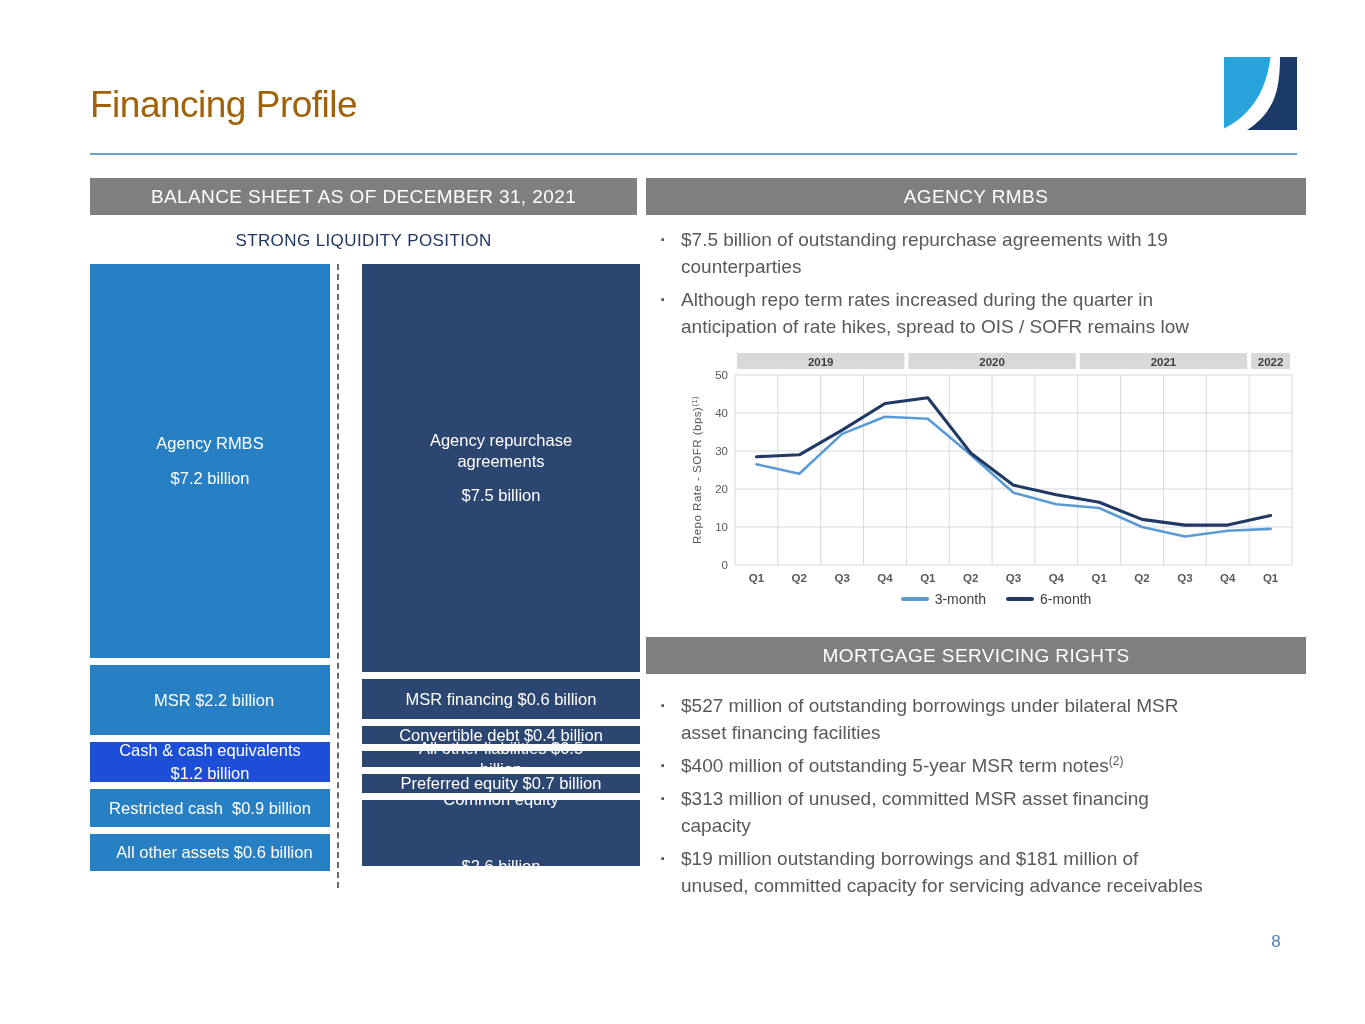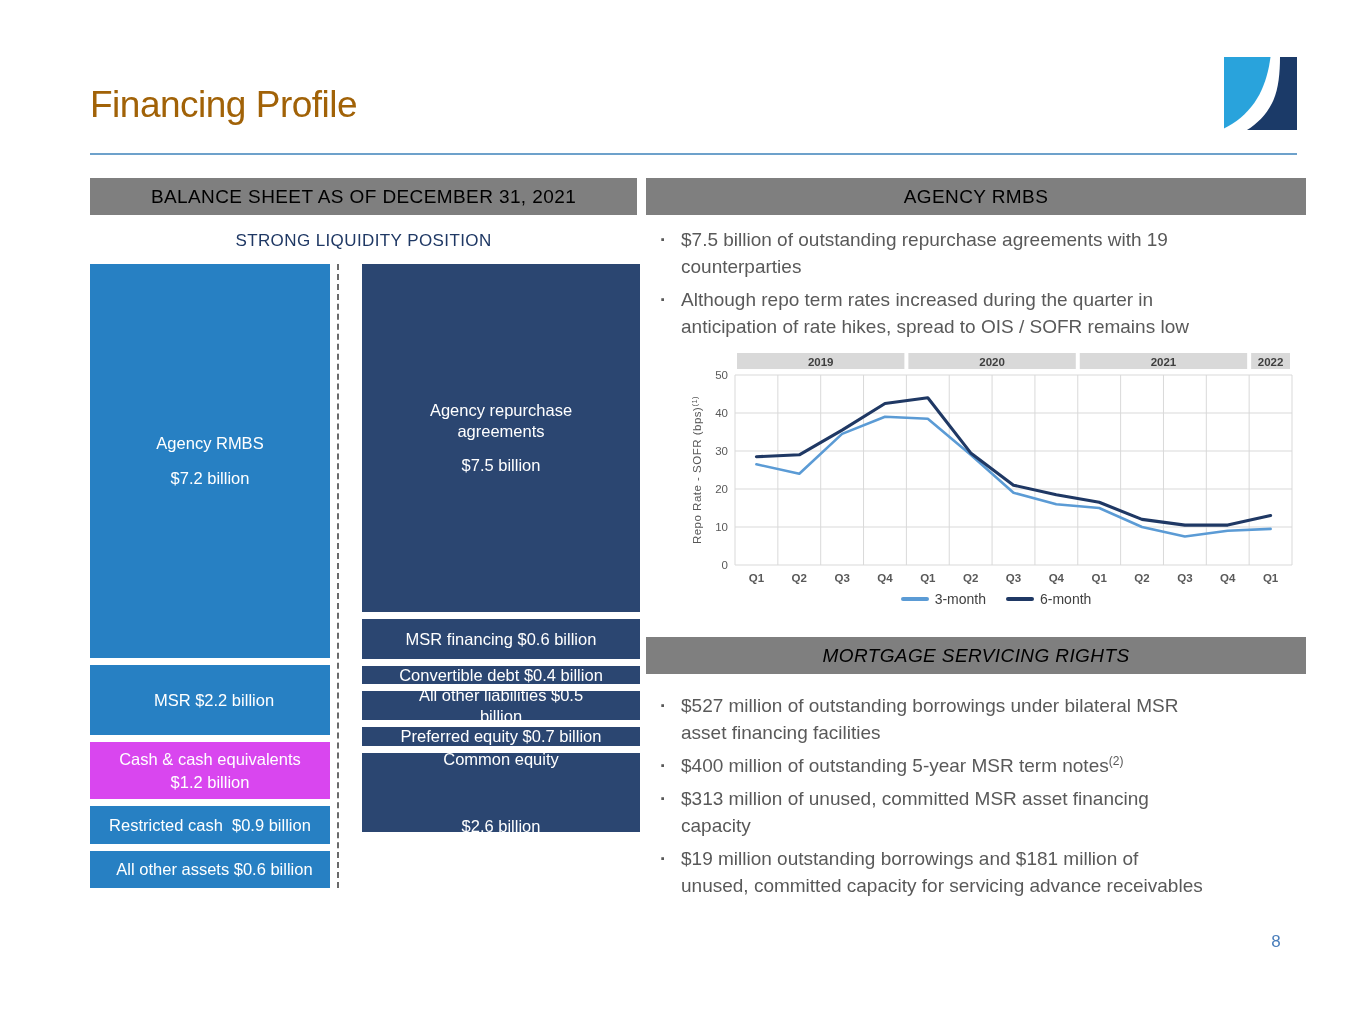--- a/index.html
+++ b/index.html
@@ -10,27 +10,27 @@
   
   .page-title{
     position:absolute;left:90px;top:84px;margin:0;
     font-size:37px;font-weight:400;letter-spacing:-0.5px;color:#a16207;
   }
   .title-rule{position:absolute;left:90px;top:153px;width:1207px;height:2px;background:#6DA1CB;}
   .logo{position:absolute;left:1224px;top:57px;width:73px;height:73px;}
 
   
   .hdr{
-    position:absolute;height:37px;background:#7F7F7F;color:#000000;
+    position:absolute;height:37px;background:#7F7F7F;color:#ffffff;
     display:flex;align-items:center;justify-content:center;
     font-size:19px;letter-spacing:0.4px;font-weight:400;
   }
   .hdr-left{left:90px;top:178px;width:547px;}
   .hdr-right{left:646px;top:178px;width:660px;}
-  .hdr-msr{left:646px;top:637px;width:660px;font-style:italic;}
+  .hdr-msr{left:646px;top:637px;width:660px;}
 
   .bs-subtitle{
     position:absolute;left:90px;top:231px;width:547px;text-align:center;
     font-size:17px;letter-spacing:0.4px;color:#1F3864;font-weight:400;
   }
 
   
   .col{position:absolute;top:264px;display:flex;flex-direction:column;gap:7px;}
   .assets{left:90px;width:240px;}
   .liabilities{left:362px;width:278px;}
@@ -86,50 +86,50 @@
   <div class="bs-subtitle">STRONG LIQUIDITY POSITION</div>
 
   <div class="col assets" id="assets-col">
       <div class="bs-box" style="height: 394px; background: rgb(39, 128, 195);">
         <div class="lbl">Agency RMBS</div>
         <div class="val spaced">$7.2 billion</div>
       </div>
       <div class="bs-box" style="height: 70px; background: rgb(39, 128, 195); padding-left: 8px;">
         <div class="lbl">MSR $2.2 billion</div>
       </div>
-      <div class="bs-box" style="height: 57px; background: #d946ef;">
+      <div class="bs-box" style="height: 40px; background: #1d4ed8;">
         <div class="lbl">Cash &amp; cash equivalents</div>
         <div class="val">$1.2 billion</div>
       </div>
       <div class="bs-box" style="height: 38px; background: rgb(39, 128, 195);">
         <div class="lbl">Restricted cash&nbsp; $0.9 billion</div>
       </div>
       <div class="bs-box" style="height: 37px; background: rgb(39, 128, 195); padding-left: 9px;">
         <div class="lbl">All other assets $0.6 billion</div>
       </div>
     </div>
   <div class="col-divider"></div>
   <div class="col liabilities" id="liabilities-col">
-      <div class="bs-box" style="height: 348px; background: rgb(43, 70, 113);">
+      <div class="bs-box" style="height: 408px; background: rgb(43, 70, 113);">
         <div class="lbl" style="max-width: 175px;">Agency repurchase agreements</div>
         <div class="val spaced">$7.5 billion</div>
       </div>
       <div class="bs-box" style="height: 40px; background: rgb(43, 70, 113);">
         <div class="lbl">MSR financing $0.6 billion</div>
       </div>
       <div class="bs-box" style="height: 18px; background: rgb(43, 70, 113);">
         <div class="lbl">Convertible debt $0.4 billion</div>
       </div>
-      <div class="bs-box" style="height: 29px; background: rgb(43, 70, 113);">
+      <div class="bs-box" style="height: 16px; background: rgb(43, 70, 113);">
         <div class="lbl">All other liabilities $0.5 billion</div>
       </div>
       <div class="bs-box" style="height: 19px; background: rgb(43, 70, 113);">
         <div class="lbl">Preferred equity $0.7 billion</div>
       </div>
-      <div class="bs-box" style="height: 79px; background: rgb(43, 70, 113); gap: 32px;">
+      <div class="bs-box" style="height: 66px; background: rgb(43, 70, 113); gap: 32px;">
         <div class="lbl">Common equity</div>
         <div class="val spaced">$2.6 billion</div>
       </div>
     </div>
 
   <ul class="bullets bullets-rmbs" id="rmbs-bullets">
       <li>
         <span class="dot">·</span>
         <span class="btext">$7.5 billion of outstanding repurchase agreements with 19
 counterparties</span>

